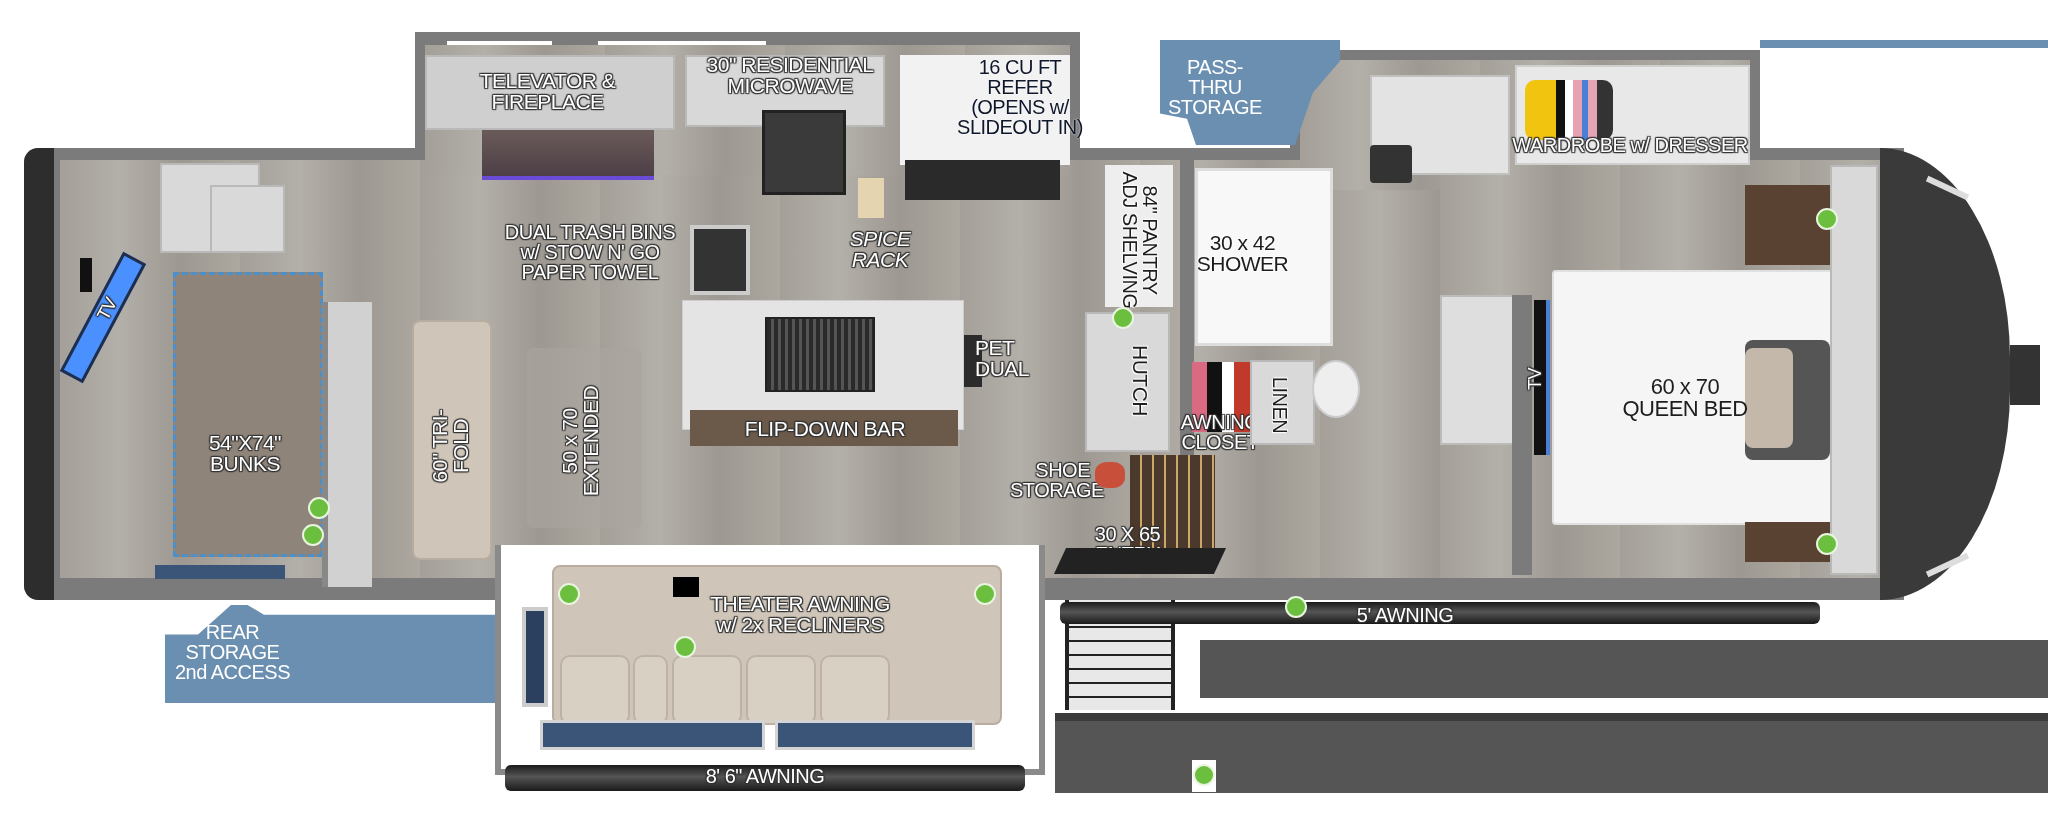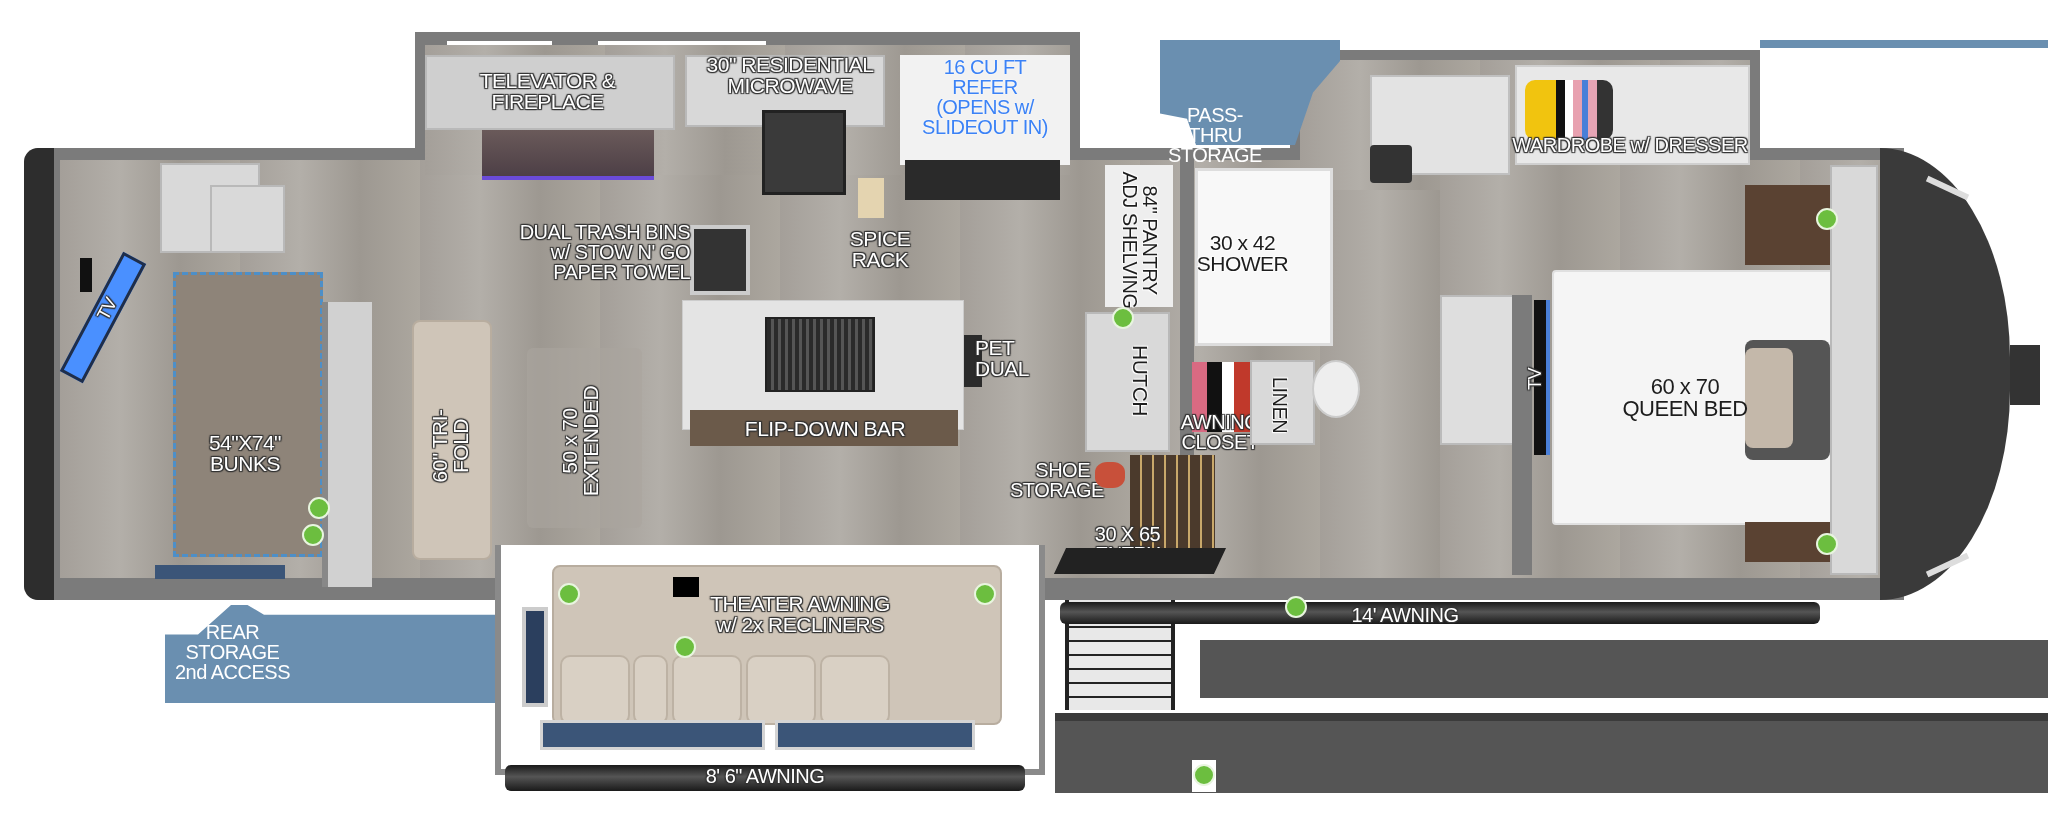--- a/index.html
+++ b/index.html
@@ -41,21 +41,21 @@
 <div class="lbl" style="left:425px;top:70px;width:245px;font-size:21px;">TELEVATOR &amp; FIREPLACE</div>
 
 <div class="abs cab" style="left:685px;top:55px;width:200px;height:72px;background:#d8d8d8;"></div>
 <div class="abs" style="left:762px;top:110px;width:84px;height:85px;background:#3a3a3a;border:3px solid #222;"></div>
 <div class="lbl" style="left:695px;top:54px;width:190px;font-size:21px;">30" RESIDENTIAL
 MICROWAVE</div>
 <div class="abs" style="left:858px;top:178px;width:26px;height:40px;background:#e4d4b0;"></div>
 
 <div class="abs" style="left:900px;top:55px;width:170px;height:110px;background:#f2f2f2;"></div>
 <div class="abs" style="left:905px;top:160px;width:155px;height:40px;background:#2a2a2a;"></div>
-<div class="lbl" style="left:915px;top:57px;width:140px;font-size:20px;color:#3b82f6;text-shadow:0 0 2px #fff;">16 CU FT
+<div class="lbl" style="left:950px;top:57px;width:140px;font-size:20px;color:#0f172a;text-shadow:0 0 2px #fff;">16 CU FT
 REFER
 (OPENS w/
 SLIDEOUT IN)</div>
 
 <div class="abs cab" style="left:160px;top:163px;width:100px;height:90px;"></div>
 <div class="abs cab" style="left:210px;top:185px;width:75px;height:68px;"></div>
 <div class="abs" style="left:80px;top:258px;width:12px;height:34px;background:#111;"></div>
 <div class="abs" style="left:90px;top:250px;width:26px;height:135px;background:#4a90ff;border:3px solid #1f2e4a;transform:rotate(28deg);transform-origin:center;"></div>
 <div class="lbl" style="left:92px;top:300px;width:30px;font-size:18px;transform:rotate(-62deg);">TV</div>
 <div class="abs rug" style="left:173px;top:272px;width:150px;height:285px;border:3px dashed #4d8fc8;"></div>
@@ -65,24 +65,24 @@
 
 <div class="abs" style="left:322px;top:302px;width:50px;height:285px;background:#d1d1d1;border-left:6px solid #888;"></div>
 
 <div class="abs sofa" style="left:412px;top:320px;width:80px;height:240px;"></div>
 <div class="lbl" style="left:395px;top:425px;width:110px;font-size:21px;transform:rotate(-90deg);">60" TRI-FOLD</div>
 <div class="abs" style="left:527px;top:348px;width:115px;height:180px;background:rgba(170,165,158,0.6);border-radius:6px;"></div>
 <div class="lbl" style="left:515px;top:420px;width:130px;font-size:21px;transform:rotate(-90deg);">50 x 70
 EXTENDED</div>
 
 <div class="abs" style="left:690px;top:225px;width:60px;height:70px;background:#333;border:4px solid #ccc;"></div>
-<div class="lbl" style="left:490px;top:222px;width:200px;font-size:20px;text-align:right;">DUAL TRASH BINS
+<div class="lbl" style="left:490px;top:222px;width:200px;font-size:20px;">DUAL TRASH BINS
 w/ STOW N' GO
 PAPER TOWEL</div>
-<div class="lbl" style="left:840px;top:228px;width:80px;font-size:21px;">SPICE
+<div class="lbl" style="left:840px;top:228px;width:80px;font-size:21px;font-style:italic;">SPICE
 RACK</div>
 
 <div class="abs" style="left:682px;top:300px;width:282px;height:130px;background:#e4e4e4;border:1px solid #ccc;"></div>
 <div class="abs" style="left:765px;top:317px;width:110px;height:75px;background:repeating-linear-gradient(90deg,#2a2a2a 0 4px,#555 4px 7px);border:2px solid #222;"></div>
 <div class="abs" style="left:690px;top:410px;width:268px;height:36px;background:#6b5a4a;"></div>
 <div class="lbl" style="left:700px;top:418px;width:250px;font-size:21px;">FLIP-DOWN BAR</div>
 <div class="abs" style="left:964px;top:335px;width:18px;height:52px;background:#2b2b2b;"></div>
 <div class="lbl" style="left:975px;top:337px;width:80px;font-size:21px;text-align:left;">PET
 DUAL</div>
 
@@ -131,21 +131,21 @@
 <div class="abs cab" style="left:1830px;top:165px;width:48px;height:410px;"></div>
 
 <div class="abs" style="left:1880px;top:148px;width:130px;height:452px;background:#3a3a3a;border-radius:0 140px 140px 0 / 0 226px 226px 0;"></div>
 <div class="abs" style="left:1925px;top:185px;width:45px;height:6px;background:#ddd;transform:rotate(25deg);"></div>
 <div class="abs" style="left:1925px;top:562px;width:45px;height:6px;background:#ddd;transform:rotate(-25deg);"></div>
 <div class="abs" style="left:2010px;top:345px;width:30px;height:60px;background:#333;"></div>
 
 <div class="abs storage" style="left:1760px;top:40px;width:288px;height:8px;"></div>
 
 <div class="abs storage" style="left:1160px;top:40px;width:180px;height:105px;clip-path:polygon(0 0,100% 0,100% 20%,85% 50%,75% 100%,20% 100%,15% 75%,0 70%);"></div>
-<div class="lbl" style="left:1165px;top:57px;width:100px;font-size:20px;text-shadow:none;margin-top:48px;">PASS-THRU
+<div class="lbl" style="left:1165px;top:57px;width:100px;font-size:20px;text-shadow:none;">PASS-THRU
 STORAGE</div>
 
 <div class="abs storage" style="left:165px;top:605px;width:330px;height:98px;clip-path:polygon(0 30%,10% 30%,15% 15%,20% 0,25% 0,30% 10%,100% 10%,100% 100%,0 100%);"></div>
 <div class="lbl" style="left:165px;top:622px;width:135px;font-size:20px;text-shadow:none;">REAR
 STORAGE
 2nd ACCESS</div>
 
 <div class="abs wall" style="left:495px;top:545px;width:550px;height:230px;background:#ffffff;border:6px solid #8a8a8a;border-top:none;"></div>
 <div class="abs" style="left:522px;top:607px;width:26px;height:100px;background:#2b3f5e;border:4px solid #ccc;"></div>
 <div class="abs sofa" style="left:552px;top:565px;width:450px;height:160px;"></div>
@@ -159,21 +159,21 @@
 w/ 2x RECLINERS</div>
 <div class="abs window" style="left:540px;top:720px;width:225px;height:30px;"></div>
 <div class="abs window" style="left:775px;top:720px;width:200px;height:30px;"></div>
 
 <div class="abs awning" style="left:505px;top:765px;width:520px;height:26px;"></div>
 <div class="lbl" style="left:680px;top:766px;width:170px;font-size:20px;">8' 6" AWNING</div>
 
 <div class="abs" style="left:1065px;top:600px;width:110px;height:110px;background:repeating-linear-gradient(#e8e8e8 0 12px,#222 12px 14px);border-left:4px solid #222;border-right:4px solid #222;"></div>
 
 <div class="abs awning" style="left:1060px;top:602px;width:760px;height:22px;"></div>
-<div class="lbl" style="left:1330px;top:605px;width:150px;font-size:20px;">14' AWNING</div>
+<div class="lbl" style="left:1330px;top:605px;width:150px;font-size:20px;">5' AWNING</div>
 
 <div class="abs" style="left:1200px;top:640px;width:848px;height:58px;background:#555555;"></div>
 <div class="abs" style="left:1055px;top:713px;width:993px;height:80px;background:#555555;border-top:8px solid #3b3b3b;"></div>
 <div class="abs" style="left:1192px;top:760px;width:24px;height:32px;background:#fff;"></div>
 
 <div class="dot" style="left:308px;top:497px;"></div>
 <div class="dot" style="left:302px;top:524px;"></div>
 <div class="dot" style="left:1112px;top:307px;"></div>
 <div class="dot" style="left:558px;top:583px;"></div>
 <div class="dot" style="left:674px;top:636px;"></div>

